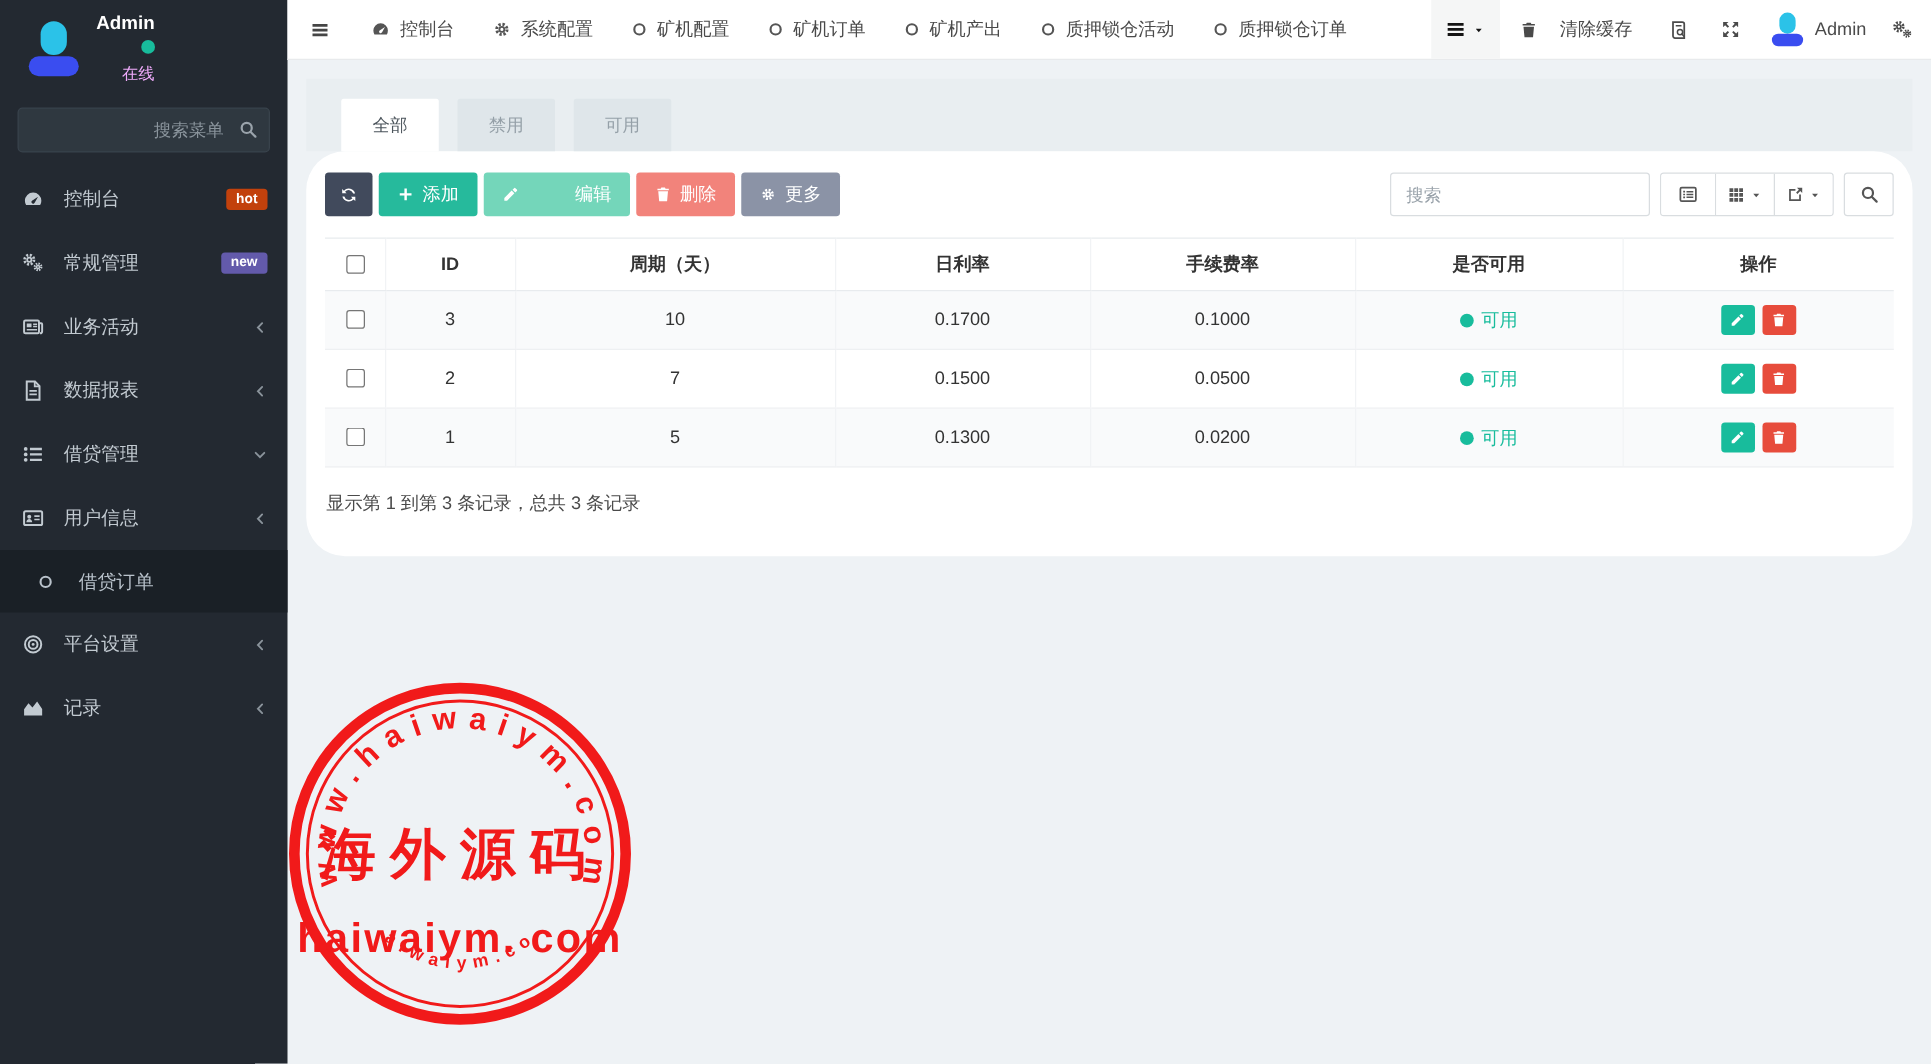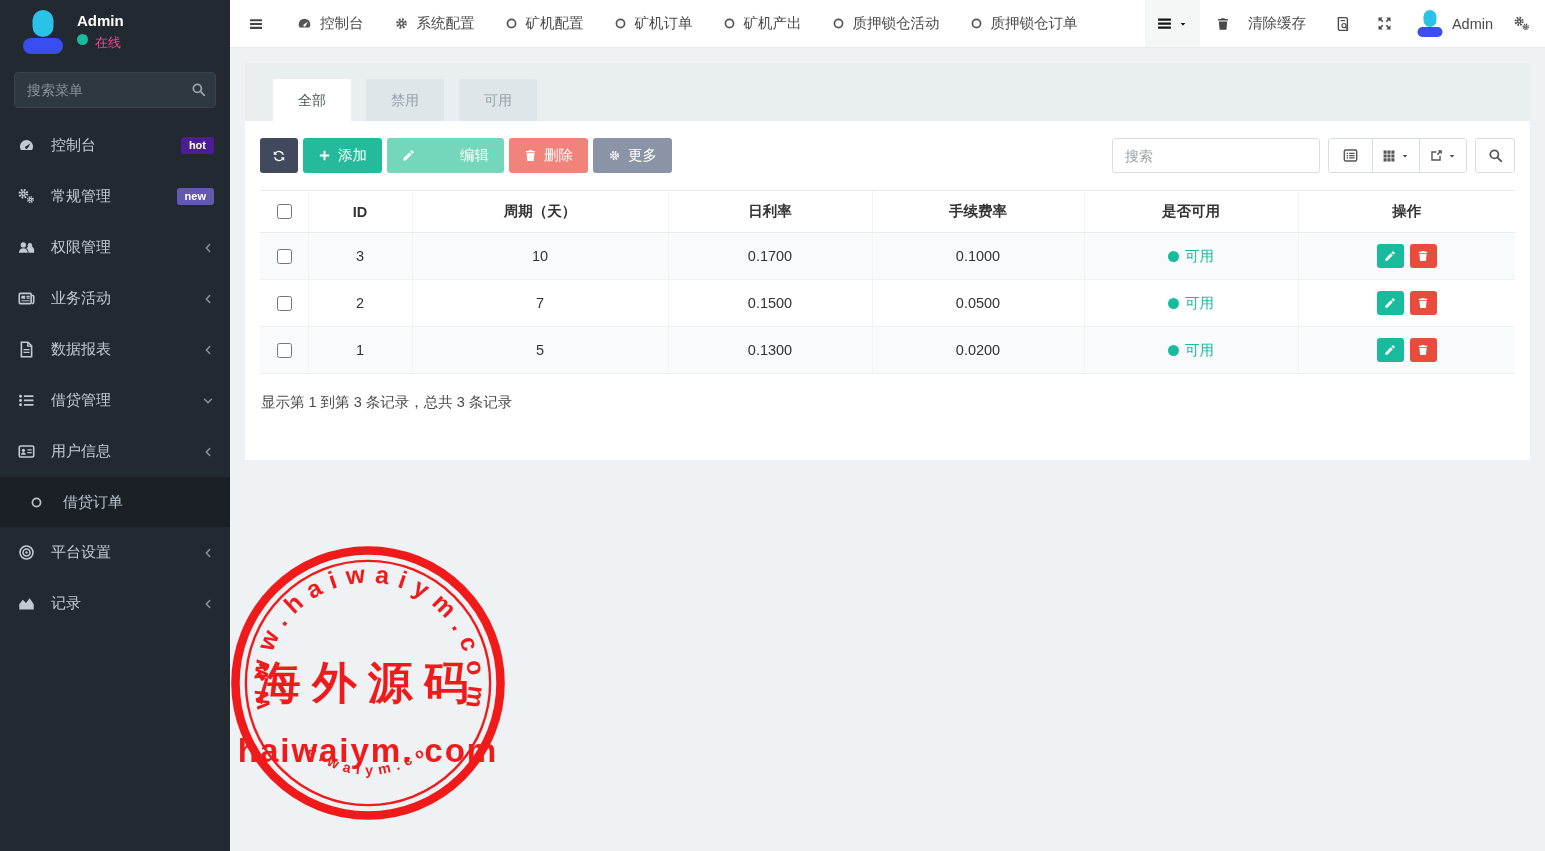--- a/index.html
+++ b/index.html
@@ -15,24 +15,24 @@
   .sidebar { width:230px; flex-shrink:0; background:#232931; color:#c2cad1; display:flex; flex-direction:column; }
   .brand { height:50px; line-height:50px; text-align:center; color:#fff; font-size:23px; font-weight:bold; letter-spacing:1px; }
   .user-panel { display:flex; align-items:center; gap:13px; padding:10px 18px 8px 22px; }
   .avatar { position:relative; width:42px; height:44px; flex-shrink:0; }
   .avatar .head { position:absolute; top:0; left:50%; transform:translateX(-50%); width:21px; height:27px; border-radius:11px; background:#2bc2e8; }
   .avatar .body { position:absolute; bottom:0; left:50%; transform:translateX(-50%); width:40px; height:16px; border-radius:8px; background:#3a4df0; }
   .avatar.small { width:26px; height:27px; }
   .avatar.small .head { width:13px; height:17px; border-radius:7px; }
   .avatar.small .body { width:25px; height:10px; border-radius:5px; }
   .user-meta .name { color:#fff; font-weight:bold; font-size:15px; margin-bottom:5px; }
-  .user-meta .status { font-size:13px; color:#ec4899; display:flex; align-items:flex-start; gap:7px; }
+  .user-meta .status { font-size:13px; color:#f0abfc; display:flex; align-items:flex-end; gap:7px;flex-direction:column; }
   .status-dot { width:11px; height:11px; border-radius:50%; background:#18bc9c; display:inline-block; }
   .sidebar-search { margin:10px 14px 12px; position:relative; }
-  .sidebar-search input { width:100%; height:36px; background:#2f3840; border:1px solid #39434c; border-radius:4px; color:#cfd6dc; font-size:14px; padding:0 36px 0 12px; font-family:inherit; }
+  .sidebar-search input { width:100%; height:36px; background:#2f3840; border:1px solid #39434c; border-radius:4px; color:#cfd6dc; font-size:14px; padding:0 36px 0 12px; font-family:inherit;text-align:right; }
   .sidebar-search input::placeholder { color:#8a949c; }
   .sidebar-search .ico { position:absolute; right:10px; top:10px; color:#9aa3ab; }
   .menu-item { height:51px; display:flex; align-items:center; padding:0 16px 0 18px; font-size:15px; cursor:pointer; }
   .menu-item .ico { width:26px; margin-right:7px; justify-content:flex-start; color:#c2cad1; }
   .mi-label { flex:1; }
   .badge { font-size:11px; font-weight:bold; color:#fff; padding:3px 8px; border-radius:3px; line-height:1; }
   .mi-chevron { color:#8a939b; display:inline-flex; }
   .menu-item.sub { height:50px; background:#1a2026; padding-left:30px; color:#b9c2cb; }
   .menu-item.sub .ico { color:#b9c2cb; }
   .menu-item.sub.active { background:#5a68d6; color:#fff; }
@@ -48,21 +48,21 @@
   .dd-toggle { width:55px; height:100%; background:#f5f6f6; display:flex; align-items:center; justify-content:center; gap:5px; color:#151515; cursor:pointer; }
   .clear-cache { display:flex; align-items:center; gap:18px; padding:0 16px; color:#4a4a4a; font-size:14.5px; cursor:pointer; }
   .icon-btn { padding:0 13px; color:#4a4a4a; display:flex; cursor:pointer; }
   .admin-chip { display:flex; align-items:center; gap:9px; padding:0 12px; color:#4a4a4a; font-size:14.5px; cursor:pointer; }
   .gear-btn { padding:0 15px 0 9px; color:#4a4a4a; display:flex; cursor:pointer; }
 
   .content { flex:1; padding:15px; overflow:hidden; }
   .tabstrip { background:#e9eef1; padding:16px 16px 0; display:flex; gap:3px; }
   .tab { height:42px; line-height:42px; padding:0 25px; font-size:14px; color:#95a0a8; background:#dfe6ea; border-radius:2px 2px 0 0; cursor:pointer;margin-left:12px; }
   .tab.active { background:#fff; color:#4c555c; }
-  .card { background:#fff; padding-bottom:48px; }
+  .card { background:#fff; padding-bottom:33px;border-radius:31px; }
 
   .toolbar { display:flex; justify-content:space-between; align-items:center; padding:17px 15px; }
   .toolbar-left { display:flex; align-items:center; }
   .btn { height:35px; border:none; border-radius:3px; color:#fff; font-size:14.5px; font-family:inherit; display:inline-flex; align-items:center; gap:7px; padding:0 15px; margin-right:5px; cursor:pointer; }
   .btn .ico { color:#fff; }
   .btn-refresh { background:#414a5c; width:38px; justify-content:center; padding:0; }
   .btn-add { background:#26ba9c; }
   .btn-edit { background:#74d6ba;gap:45px; }
   .btn-del { background:#f2837b; }
   .btn-more { background:#8b93a6; }
@@ -120,52 +120,37 @@
         </span>
     </div>
     <nav id="sidebar-menu">
         <div class="menu-item">
           <span class="ico">
             <svg width="17" height="17" viewBox="0 0 16 16" fill="currentColor" aria-hidden="true">
               <path d="M8 2.8a6.2 6.2 0 0 0-6.2 6.2c0 1.2.33 2.32.9 3.3h10.6a6.57 6.57 0 0 0 .9-3.3A6.2 6.2 0 0 0 8 2.8zm1 7.9a1.3 1.3 0 0 1-2.1-.1c-.37-.52-.25-1.2.25-1.6l4.55-3-2.55 4.6z"></path>
             </svg>
           </span>
           <span class="mi-label">控制台</span>
-          <span class="badge" style="background:#4c1d95">hot</span>
+          <span class="badge" style="background:#c2410c">hot</span>
         </div>
         <div class="menu-item">
           <span class="ico">
             <svg width="17" height="17" viewBox="0 0 16 16" fill="currentColor" aria-hidden="true">
               <g transform="translate(-1.3,-1) scale(.8)">
                 <circle cx="8" cy="8" r="4.4" fill="none" stroke="currentColor" stroke-width="2.6" stroke-dasharray="1.95 1.5"></circle>
                 <circle cx="8" cy="8" r="2" fill="none" stroke="currentColor" stroke-width="1.7"></circle>
               </g>
               <g transform="translate(7.2,6.4) scale(.56)">
                 <circle cx="8" cy="8" r="4.4" fill="none" stroke="currentColor" stroke-width="3" stroke-dasharray="1.95 1.5"></circle>
                 <circle cx="8" cy="8" r="2" fill="none" stroke="currentColor" stroke-width="2"></circle>
               </g>
             </svg>
           </span>
           <span class="mi-label">常规管理</span>
           <span class="badge" style="background:#635aab">new</span>
-        </div>
-        <div class="menu-item">
-          <span class="ico">
-            <svg width="17" height="17" viewBox="0 0 16 16" fill="currentColor" aria-hidden="true">
-              <circle cx="5" cy="5.6" r="2.5"></circle>
-              <circle cx="11.2" cy="5.9" r="2.1"></circle>
-              <path d="M.8 12.9c0-2.4 1.9-4.3 4.2-4.3s4.2 1.9 4.2 4.3zM9.9 12.9c0-1.8-.8-3.3-2-4.2a3.9 3.9 0 0 1 7.3 1.9v2.3z"></path>
-            </svg>
-          </span>
-          <span class="mi-label">权限管理</span>
-          <span class="mi-chevron">
-            <svg width="12" height="12" viewBox="0 0 16 16" fill="currentColor" aria-hidden="true">
-              <path d="M10.3 3.4 5.8 8l4.5 4.6" fill="none" stroke="currentColor" stroke-width="2" stroke-linecap="round"></path>
-            </svg>
-          </span>
         </div>
         <div class="menu-item">
           <span class="ico">
             <svg width="17" height="17" viewBox="0 0 16 16" fill="currentColor" aria-hidden="true">
               <rect x="1.2" y="3.2" width="11.2" height="9.6" rx="1" fill="none" stroke="currentColor" stroke-width="1.5"></rect>
               <path d="M3.2 5.4h3.6v2.8H3.2zM8 5.4h3v1.1H8zM8 7.1h3v1.1H8zM3.2 9.6h7.8v1.1H3.2z"></path>
               <path d="M12.4 5.2h1.6a.8.8 0 0 1 .8.8v5.2a1.6 1.6 0 0 1-1.6 1.6" fill="none" stroke="currentColor" stroke-width="1.5"></path>
             </svg>
           </span>
           <span class="mi-label">业务活动</span>

